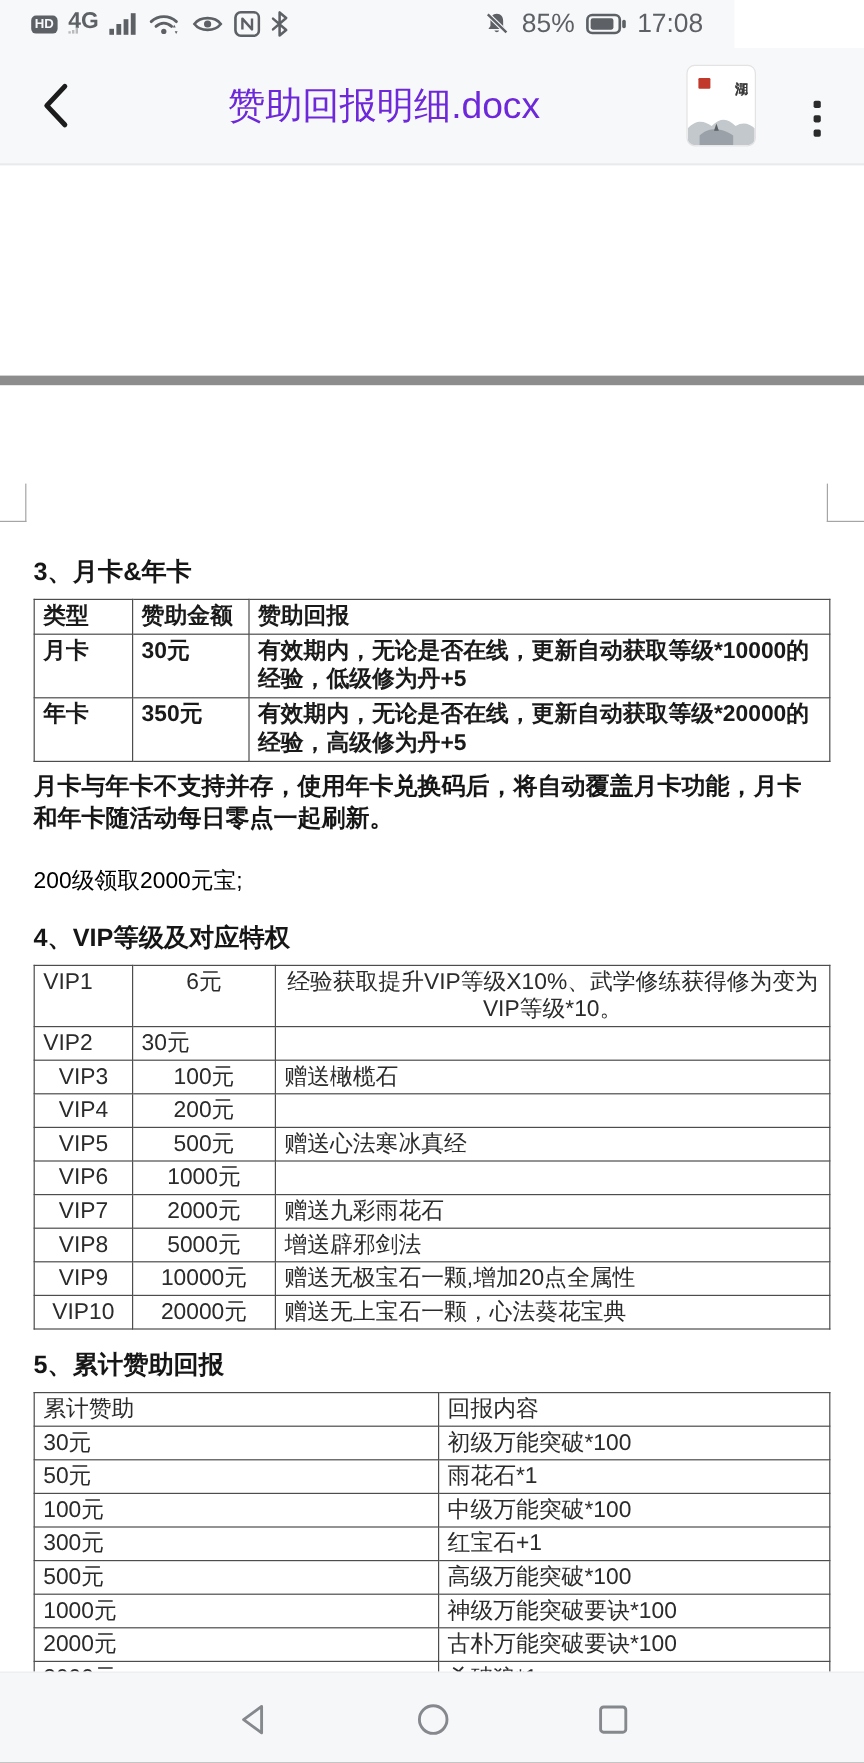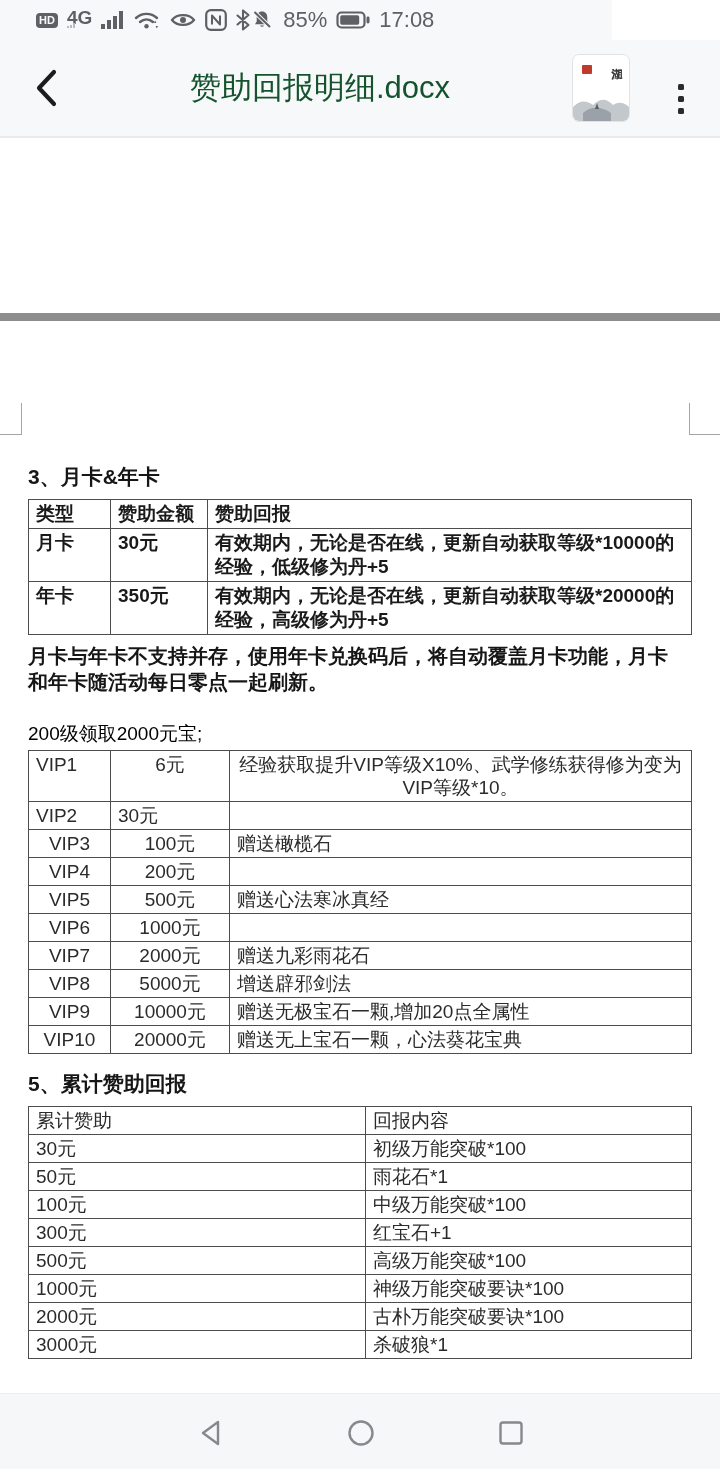--- a/index.html
+++ b/index.html
@@ -1,37 +1,37 @@
 <!DOCTYPE html>
 <html><head>
 <meta charset="utf-8">
 <style>
   html,body{margin:0;padding:0;background:#000;}
   .screen{position:relative;width:720px;height:1469px;background:#ffffff;overflow:hidden;
           font-family:"Liberation Sans","DejaVu Sans",sans-serif;}
   
   .status-bar{position:absolute;top:0;left:0;width:612px;height:40px;background:#f7f8fa;
-              display:flex;align-items:center;
-              padding:0 36px;box-sizing:border-box;color:#5d6064;}
+              display:flex;align-items:center;justify-content:space-between;
+              padding:0 26px;box-sizing:border-box;color:#5d6064;}
   .sb-left,.sb-right{display:flex;align-items:center;gap:9px;}
   .hd-badge{background:#5d6064;color:#f7f8fa;font-size:11px;font-weight:bold;
             border-radius:4px;padding:1px 3px;line-height:13px;}
   .net-4g{display:flex;flex-direction:column;align-items:flex-start;line-height:11px;}
   .net-4g .lbl{font-size:19px;font-weight:bold;}
   .net-4g .sub{display:flex;gap:1px;align-items:flex-end;height:5px;}
   .net-4g .sub i{display:block;width:2px;background:#b9bcbf;}
   .sb-text{font-size:22px;color:#5d6064;}
   
   .app-bar{position:absolute;top:40px;left:0;width:720px;height:96px;background:#f7f8fa;
            display:flex;align-items:center;}
   .app-bar-divider{position:absolute;top:136px;left:0;width:720px;height:2px;background:#e9eaec;}
   .back-btn{position:absolute;left:26px;top:24px;width:40px;height:48px;display:flex;
             align-items:center;justify-content:center;}
   .app-title{position:absolute;left:120px;right:200px;top:0;height:96px;display:flex;
-             align-items:center;justify-content:center;font-size:31px;color:#14532d;
+             align-items:center;justify-content:center;font-size:31px;color:#6d28d9;
              font-weight:500;white-space:nowrap;}
   .doc-thumb{position:absolute;left:572px;top:14px;width:58px;height:68px;background:#ffffff;
              border:1px solid #e3e3e3;border-radius:7px;overflow:hidden;box-sizing:border-box;}
   .doc-thumb .seal{position:absolute;left:9px;top:10px;width:10px;height:9px;background:#c0392b;border-radius:1px;}
   .doc-thumb .brand{position:absolute;right:6px;top:4px;font-size:11px;line-height:12px;
                     color:#3a3a3a;writing-mode:vertical-rl;font-weight:bold;}
   .kebab{position:absolute;left:666px;top:44px;width:30px;height:40px;display:flex;
          flex-direction:column;align-items:center;gap:6px;}
   .kebab i{display:block;width:6px;height:6px;background:#2b2b2b;border-radius:1.5px;}
   
@@ -191,20 +191,21 @@
                 <td>年卡</td>
                 <td>350元</td>
                 <td>有效期内，无论是否在线，更新自动获取等级*20000的经验，高级修为丹+5</td>
               </tr>
             </tbody>
         </table>
       </div>
       <p class="note">月卡与年卡不支持并存，使用年卡兑换码后，将自动覆盖月卡功能，月卡和年卡随活动每日零点一起刷新。</p>
       <p class="extra">200级领取2000元宝;</p>
 
+      <h3 class="sec-heading h4">4、VIP等级及对应特权</h3>
       <div class="vip-wrap">
         <table class="vip">
           <colgroup>
               <col style="width:82px">
               <col style="width:119px">
               <col>
             </colgroup>
           <tbody>
           <tr>
                 <td>VIP1</td>

